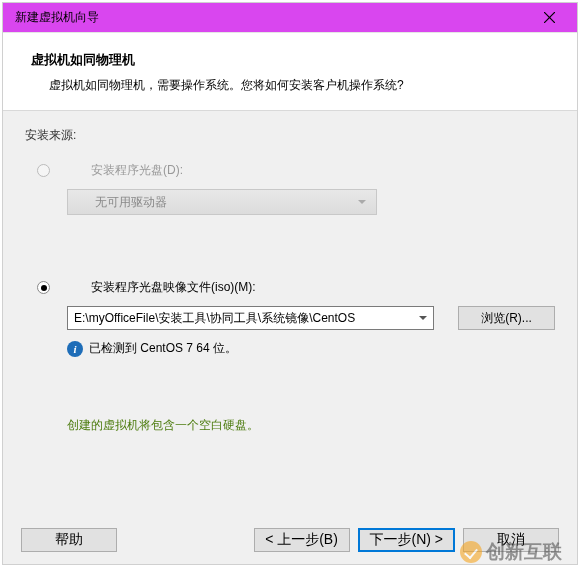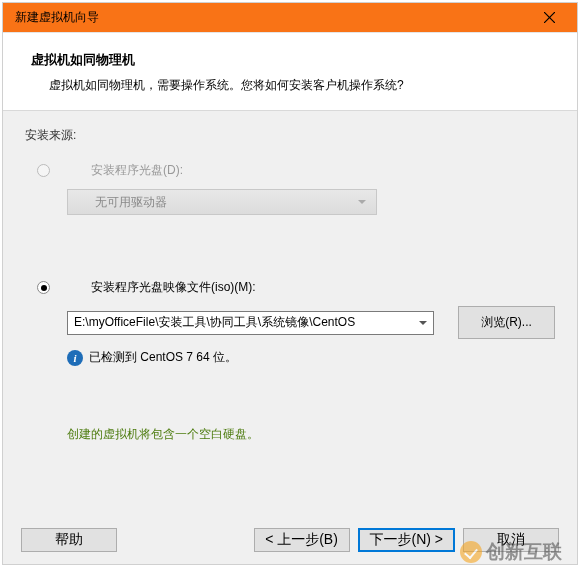--- a/index.html
+++ b/index.html
@@ -23,21 +23,21 @@
       border: 1px solid #d0d0d0;
       position: relative;
       margin: 2px;
     }
     .titlebar {
       height: 30px;
       display: flex;
       align-items: center;
       padding: 0 8px;
       border-bottom: 1px solid #e5e5e5;
-      background: #f97316;
+      background: #d946ef;
     }
     .titlebar-title {
       flex: 1;
       font-size: 12px;
       color: #000;
       padding-left: 4px;
     }
     .titlebar-close {
       width: 40px;
       height: 28px;
@@ -174,21 +174,21 @@
       background: #fff;
     }
     .iso-dropdown-arrow::after {
       content: '';
       border-left: 4px solid transparent;
       border-right: 4px solid transparent;
       border-top: 4px solid #555;
     }
     .browse-btn {
       width: 100px;
-      height: 33px;
+      height: 24px;
       background: #e1e1e1;
       border: 1px solid #adadad;
       font-size: 12px;
       display: flex;
       align-items: center;
       justify-content: center;
       cursor: pointer;
     }
     .info-row {
       display: flex;

